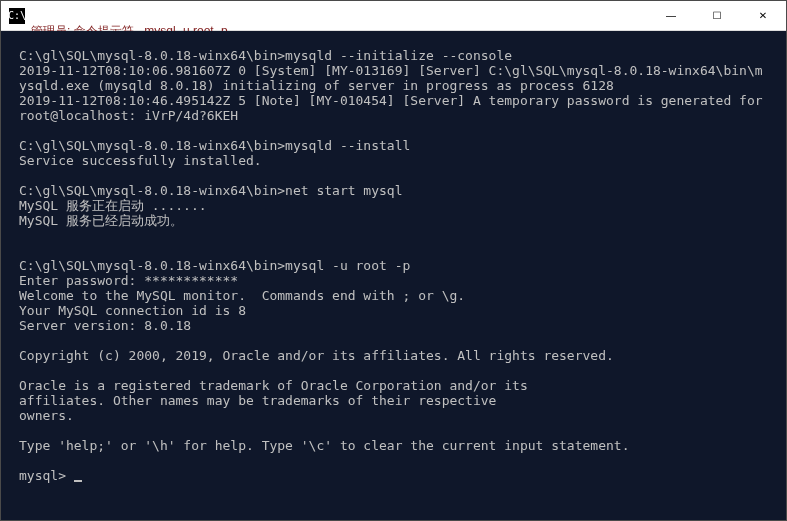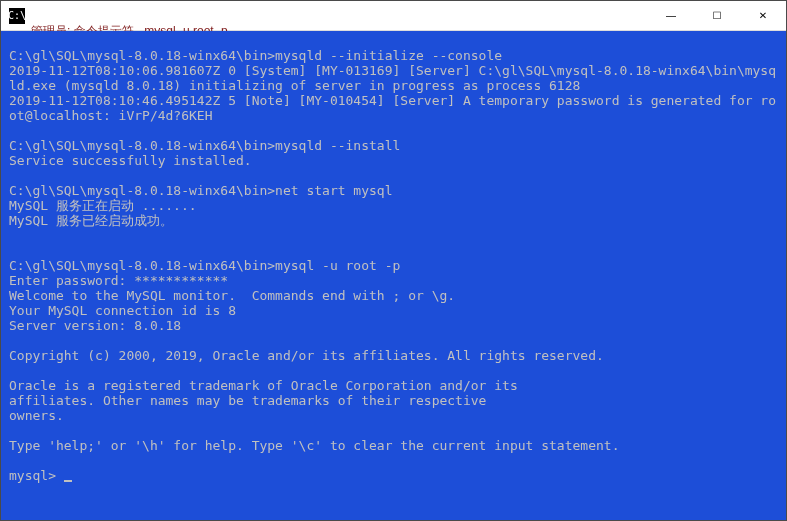--- a/index.html
+++ b/index.html
@@ -56,26 +56,26 @@
       height: 100%;
       display: flex;
       align-items: center;
       justify-content: center;
       font-size: 10px;
       color: #000;
       cursor: pointer;
     }
     .terminal {
       flex: 1;
-      background: #1d4ed8;
+      background: #0f172a;
       color: #c0c0c0;
       font-family: "Consolas", "NSimSun", "SimSun", monospace;
       font-size: 13px;
       line-height: 15px;
-      padding: 2px 8px;
+      padding: 2px 18px;
       white-space: pre-wrap;
       word-break: break-all;
       overflow: hidden;
     }
     .cursor {
       display: inline-block;
       width: 8px;
       height: 2px;
       background: #c0c0c0;
       vertical-align: bottom;

